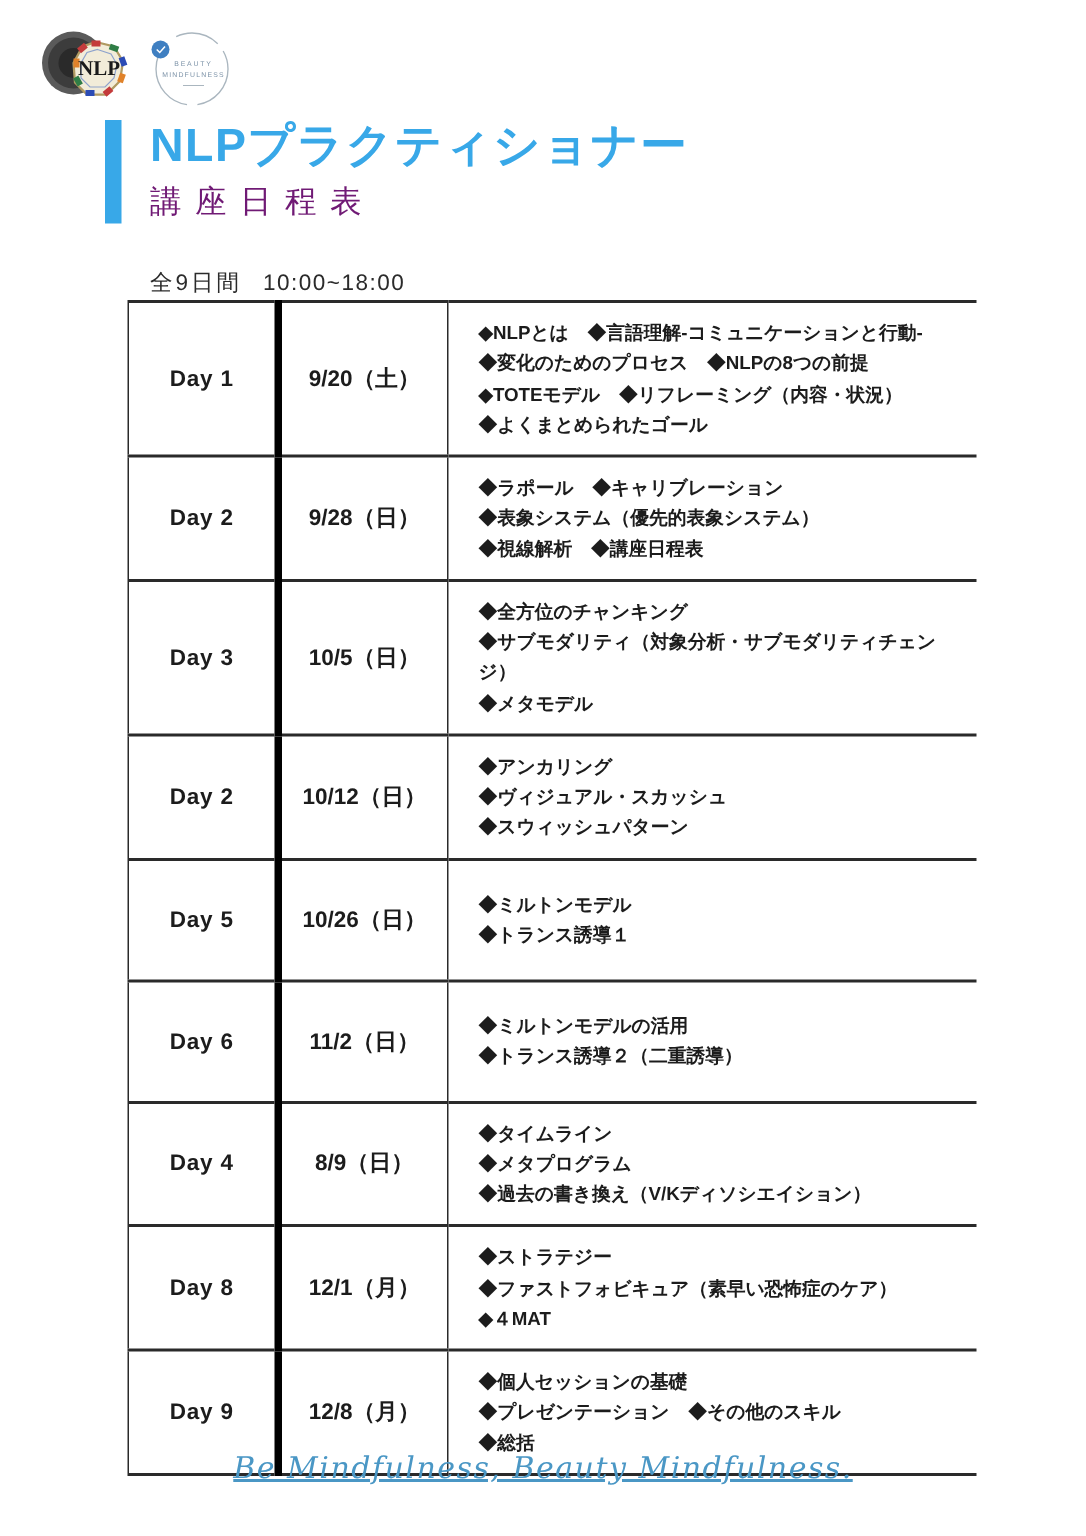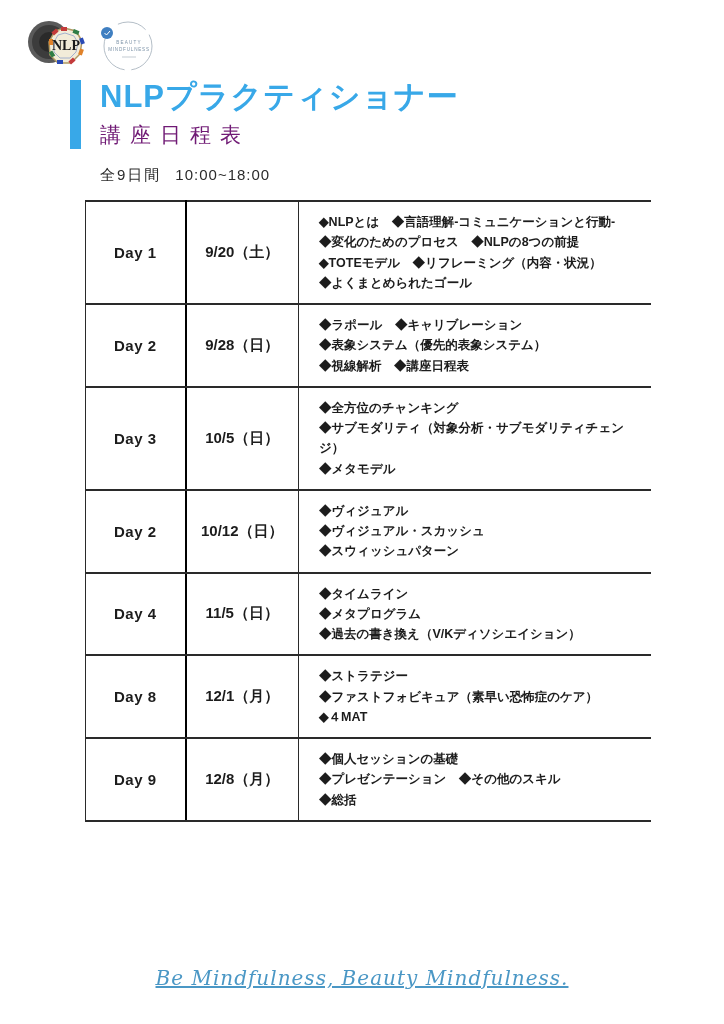--- a/index.html
+++ b/index.html
@@ -26,39 +26,39 @@
     color:#38a8e8; font-size:31px; font-weight:bold;
     letter-spacing:1px; line-height:1.05;
   }
   .sub-title {
     margin-top:9px;
     color:#701a75; font-size:21px; font-weight:500;
     letter-spacing:9px; line-height:1.1;
   }
 
   
-  .summary { position:absolute; left:100px; top:166px; font-size:15px; letter-spacing:2px; color:#2b2b2b; font-weight:500; }
+  .summary { position:absolute; left:100px; top:179px; font-size:15px; letter-spacing:2px; color:#2b2b2b; font-weight:500; }
   .summary .hours { margin-left:14px; letter-spacing:1px; }
 
   
   table.schedule {
     position:absolute; left:85px; top:200px;
     width:565px;
     border-collapse:collapse;
     table-layout:fixed;
   }
   table.schedule td {
     border-top:2px solid #2a2a2a;
     border-bottom:2px solid #2a2a2a;
     vertical-align:middle;
   }
   td.day-cell {
     width:100px;
     border-left:1.5px solid #2a2a2a;
-    border-right:2px solid #000000;
+    border-right:5px solid #000000;
     text-align:center;
     font-weight:bold; font-size:15px; color:#1c1c1c;
     letter-spacing:0.5px;
   }
   td.date-cell {
     width:113px;
     border-right:1px solid #2a2a2a;
     text-align:center;
     font-weight:bold; font-size:15px; color:#1c1c1c;
   }
@@ -158,28 +158,44 @@
           <td class="topics-cell">
             <div>◆全方位のチャンキング</div>
             <div>◆サブモダリティ（対象分析・サブモダリティチェンジ）</div>
             <div>◆メタモデル</div>
           </td>
         </tr>
         <tr class="row">
           <td class="day-cell">Day 2</td>
           <td class="date-cell">10/12（日）</td>
           <td class="topics-cell">
-            <div>◆ヴィジュアル</div>
+            <div>◆アンカリング</div>
             <div>◆ヴィジュアル・スカッシュ</div>
             <div>◆スウィッシュパターン</div>
           </td>
         </tr>
         <tr class="row">
+          <td class="day-cell">Day 5</td>
+          <td class="date-cell">10/26（日）</td>
+          <td class="topics-cell">
+            <div>◆ミルトンモデル</div>
+            <div>◆トランス誘導１</div>
+          </td>
+        </tr>
+        <tr class="row">
+          <td class="day-cell">Day 6</td>
+          <td class="date-cell">11/2（日）</td>
+          <td class="topics-cell">
+            <div>◆ミルトンモデルの活用</div>
+            <div>◆トランス誘導２（二重誘導）</div>
+          </td>
+        </tr>
+        <tr class="row">
           <td class="day-cell">Day 4</td>
-          <td class="date-cell">11/5（日）</td>
+          <td class="date-cell">8/9（日）</td>
           <td class="topics-cell">
             <div>◆タイムライン</div>
             <div>◆メタプログラム</div>
             <div>◆過去の書き換え（V/Kディソシエイション）</div>
           </td>
         </tr>
         <tr class="row">
           <td class="day-cell">Day 8</td>
           <td class="date-cell">12/1（月）</td>
           <td class="topics-cell">

